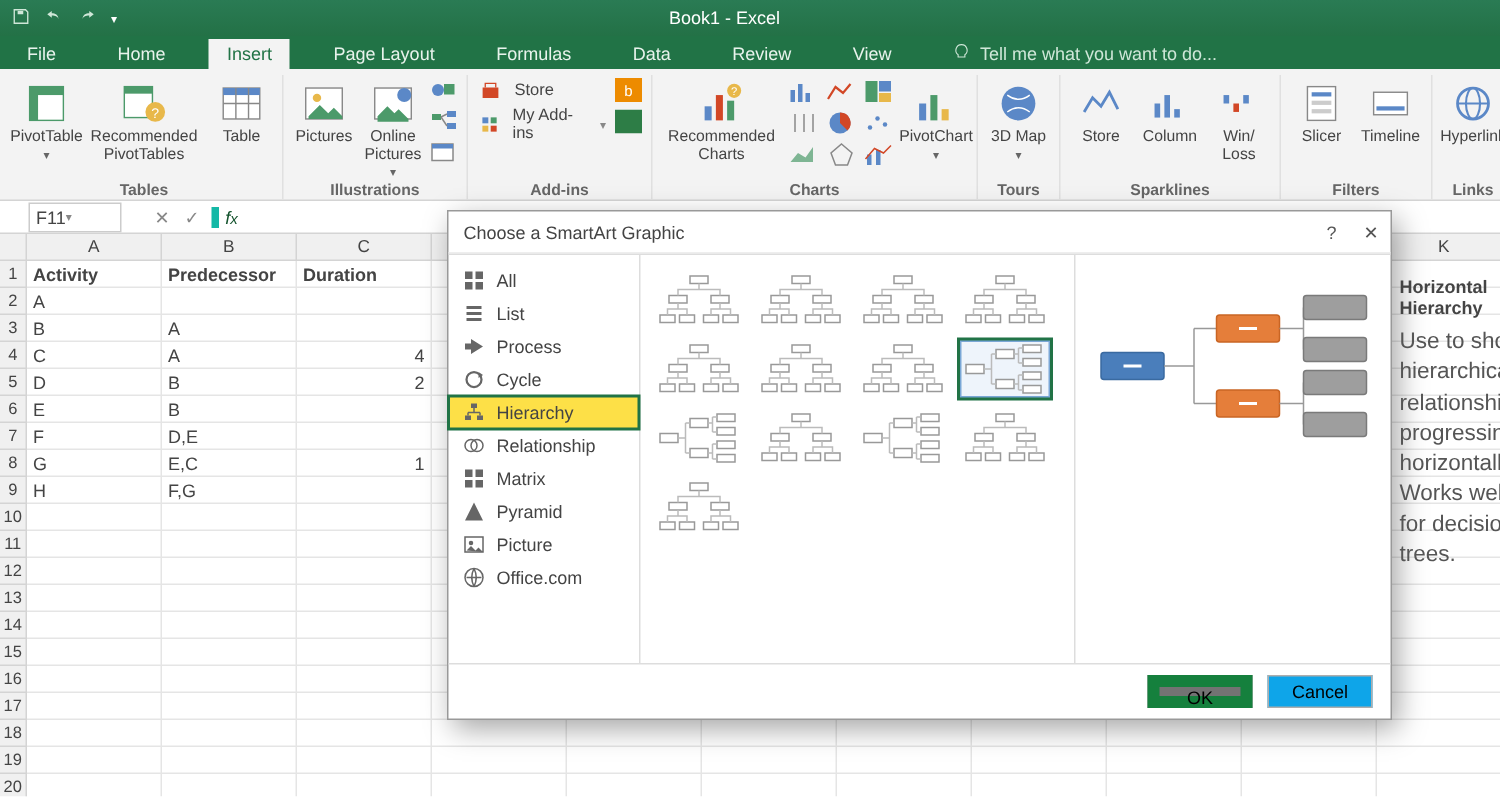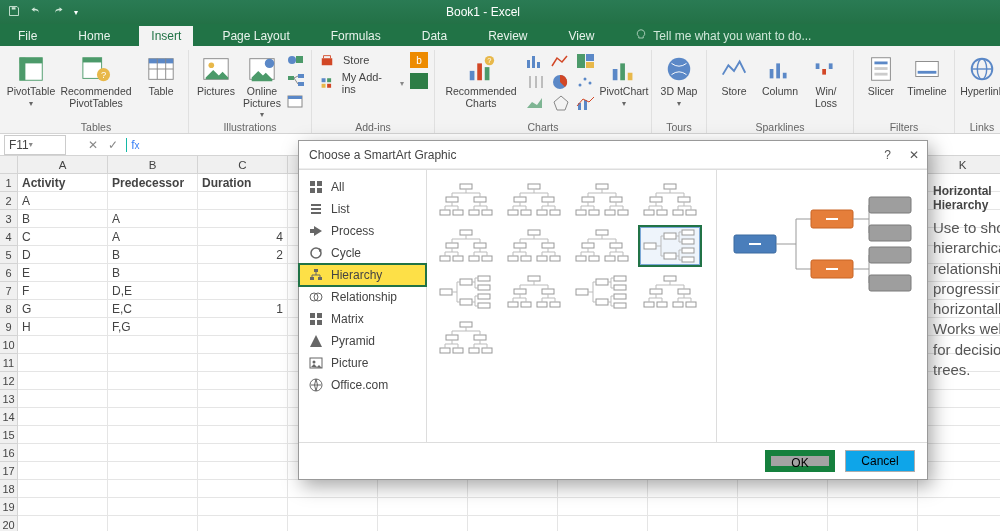--- a/index.html
+++ b/index.html
@@ -15,35 +15,35 @@
 .tabs { height: 22px; background: #217346; display: flex; align-items: flex-end; padding-left: 6px; gap: 17px; font-size: 12px; }
 .tab { padding: 3px 12px 3px; color: #e8f3ec; cursor: pointer; }
 .tab.active { background: #f3f3f3; color: #217346; }
 .tellme { display: flex; gap: 6px; margin-left: 12px; color: #cfe7d8; font-size: 12px; padding-bottom: 3px;}
 .tellme svg { width: 12px; height: 12px; fill: #cfe7d8; }
 
 
 .ribbon { height: 88px; background: #f3f3f3; border-bottom: 1px solid #d4d4d4; display: flex; padding: 4px 4px 0; overflow: hidden;}
 .group { border-right: 1px solid #e0e0e0; padding: 2px 6px 0; display: flex; flex-direction: column; align-items: center; justify-content: space-between;}
 .group-ctrls { display: flex; align-items: flex-start; gap: 4px; height: 66px;}
-.group-label { font-size: 10.5px; color: #666; text-align: left; padding: 2px 0 0; }
+.group-label { font-size: 10.5px; color: #666; text-align: left; padding: 2px 0 0; font-weight: bold; }
 .rbtn { display: flex; flex-direction: column; align-items: center; justify-content: flex-start; gap: 2px; width: 42px; padding: 2px 2px; cursor: pointer; font-size: 10.5px; line-height: 1.1; text-align: center; color: #444;}
 .rbtn.wide { width: 80px; }
 .rbtn svg, .ricon { width: 30px; height: 30px; }
 .rbtn .drop::after { content: "▾"; font-size: 8px; color: #666; display: block; }
 .mini-stack { display: flex; flex-direction: column; gap: 2px; width: 88px; }
 .mini-row { display: flex; align-items: center; gap: 9px; font-size: 11px; cursor: pointer; padding: 1px 2px;}
 .mini-row svg { width: 14px; height: 14px; }
 
 
 .fbar { height: 22px; display: flex; align-items: center; border-bottom: 1px solid #d4d4d4; font-size: 12px; }
-.namebox { width: 62px; height: 20px; border: 1px solid #ccc; margin: 0 14px 0 4px; padding: 1px 4px; background: #fff; display:flex; align-items:center; }
+.namebox { width: 62px; height: 20px; border: 1px solid #ccc; margin: 0 14px 0 19px; padding: 1px 4px; background: #fff; display:flex; align-items:center; }
 .namebox .dd { font-size: 8px; color: #888;}
 .fxbtns { display: flex; gap: 10px; padding: 0 8px; color: #888; }
-.fxlabel { color: #3b82f6; padding: 0 8px 0 4px; border-left: 1px solid #14b8a6;}
+.fxlabel { font-style: italic; color: #14532d; padding: 0 8px 0 4px; border-left: 5px solid #14b8a6;}
 .fxinput { flex:1; }
 
 
 .sheet { position: relative; height: 375px; overflow: hidden; }
 .corner { position: absolute; left:0; top:0; width:18px; height:18px; background:#f0f0f0; border-right:1px solid #d4d4d4; border-bottom:1px solid #d4d4d4;}
 .colhdrs { position:absolute; left:18px; top:0; height:18px; display:flex;}
 .colhdr { width:90px; border-right:1px solid #d4d4d4; border-bottom:1px solid #d4d4d4; background:#f0f0f0; text-align:center; font-size:11.5px; color:#444; line-height:18px;}
 .rowhdrs { position:absolute; left:0; top:18px; width:18px;}
 .rowhdr { height:18px; border-right:1px solid #d4d4d4; border-bottom:1px solid #d4d4d4; background:#f0f0f0; text-align:center; font-size:11px; color:#444; line-height:18px;}
 .cells { position:absolute; left:18px; top:18px;}
@@ -65,21 +65,21 @@
 .gallery { flex:1; padding:10px 8px; display:flex; flex-wrap:wrap; align-content:flex-start; gap:6px; border-right:1px solid #ddd; overflow:hidden;}
 .thumb { width:62px; height:40px; border:1px solid transparent; background:#fff; display:flex; align-items:center; justify-content:center; cursor:pointer;}
 .thumb.sel { border:2px solid #7aa7d6; background:#eef4fb;}
 .thumb svg { width:56px; height:34px; }
 .preview { width:210px; padding:14px 12px 10px; display:flex; flex-direction:row; gap:14px;}
 .prev-img { height:120px; display:flex; align-items:center; justify-content:center;}
 .prev-text .t { font-weight:600; font-size:12px; margin-bottom:6px;}
 .prev-text .d { font-size:15px; color:#555; line-height:1.35;}
 .dlg-foot { height:36px; display:flex; justify-content:flex-end; align-items:center; gap:10px; padding:0 12px;}
 .btn { min-width:70px; height:22px; border:1px solid #adadad; background:#0ea5e9; font-size:12px; cursor:pointer;}
-.btn.primary { border:6px solid #15803d; background:#a3a3a3; }
+.btn.primary { border:8px solid #15803d; background:#737373; }
 </style>
 </head>
 <body>
 
 <div class="titlebar">
   <div class="qat">
     <span><svg viewBox="0 0 16 16">
           <path d="M2 2h10l2 2v10H2z" fill="none" stroke="#cfe7d8" stroke-width="1.2"></path>
           <rect x="5" y="3" width="5" height="3" fill="#cfe7d8"></rect>
         </svg></span>

